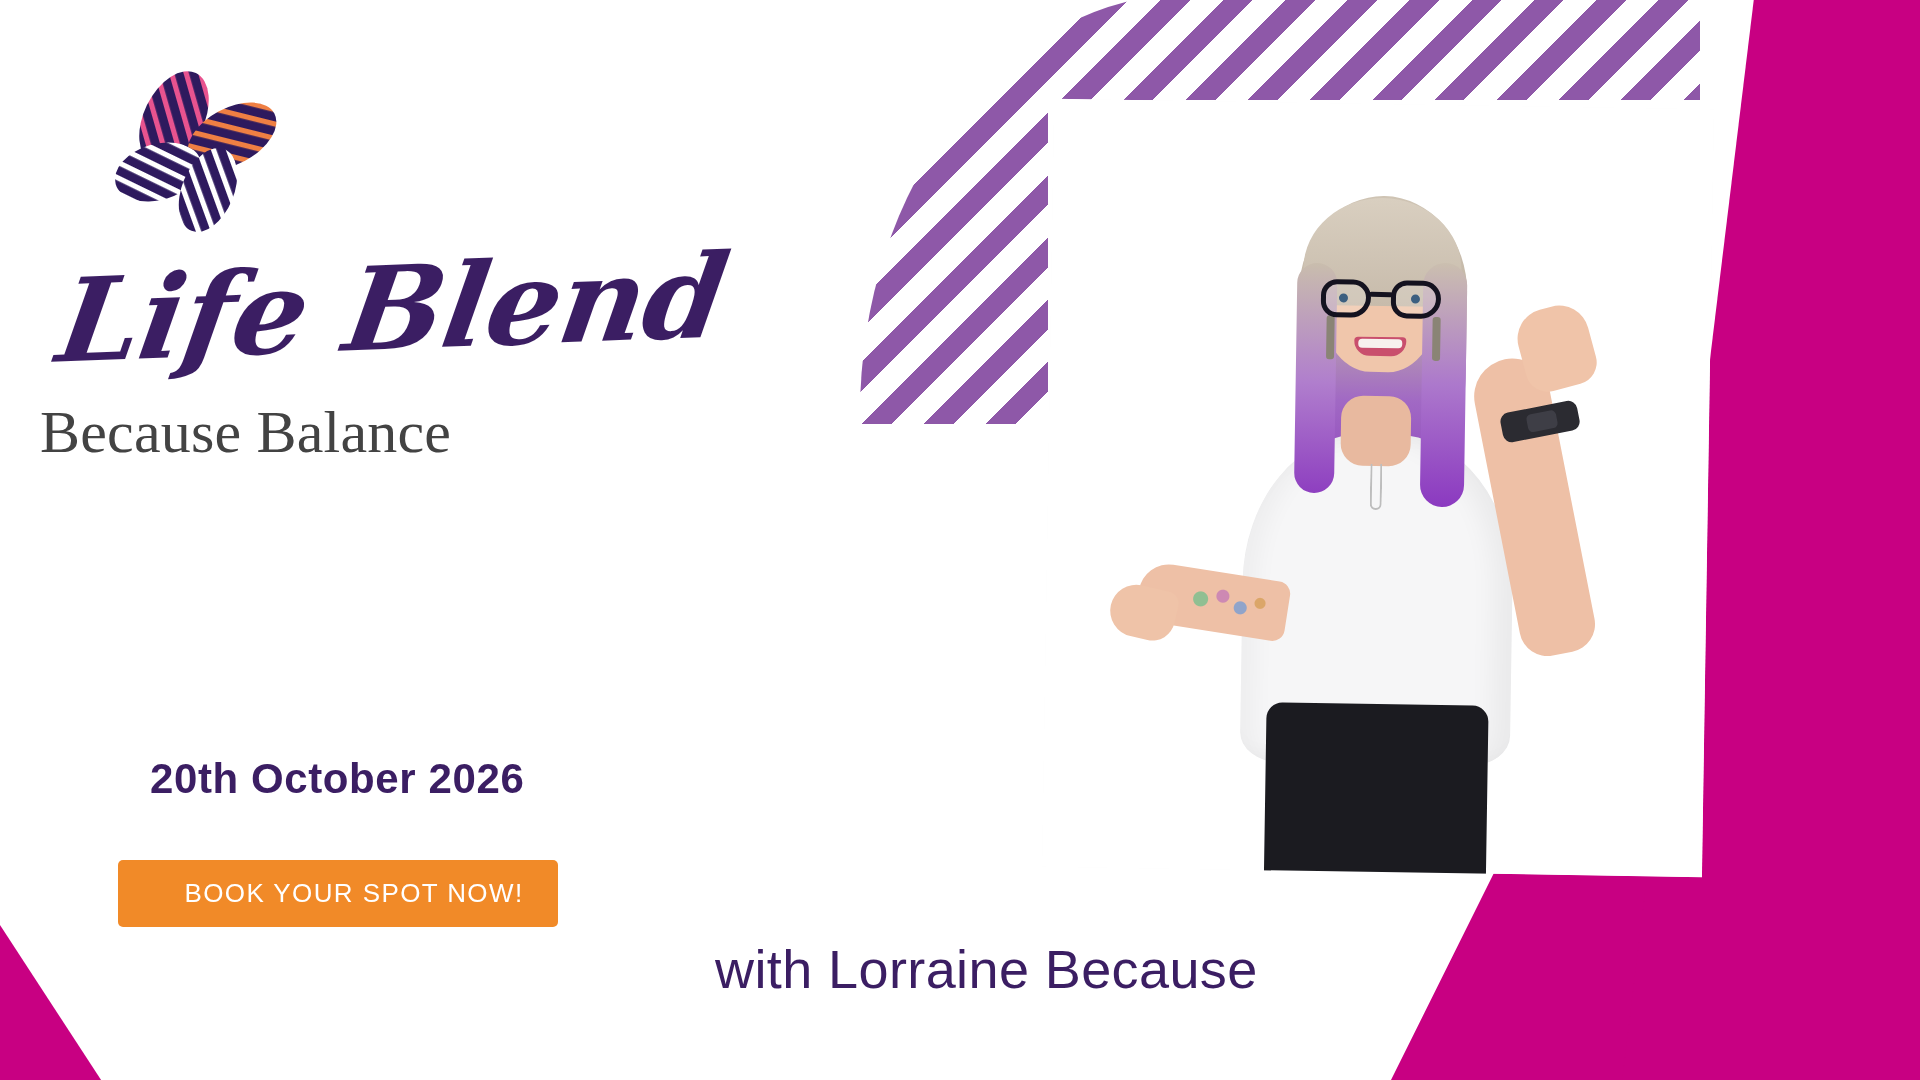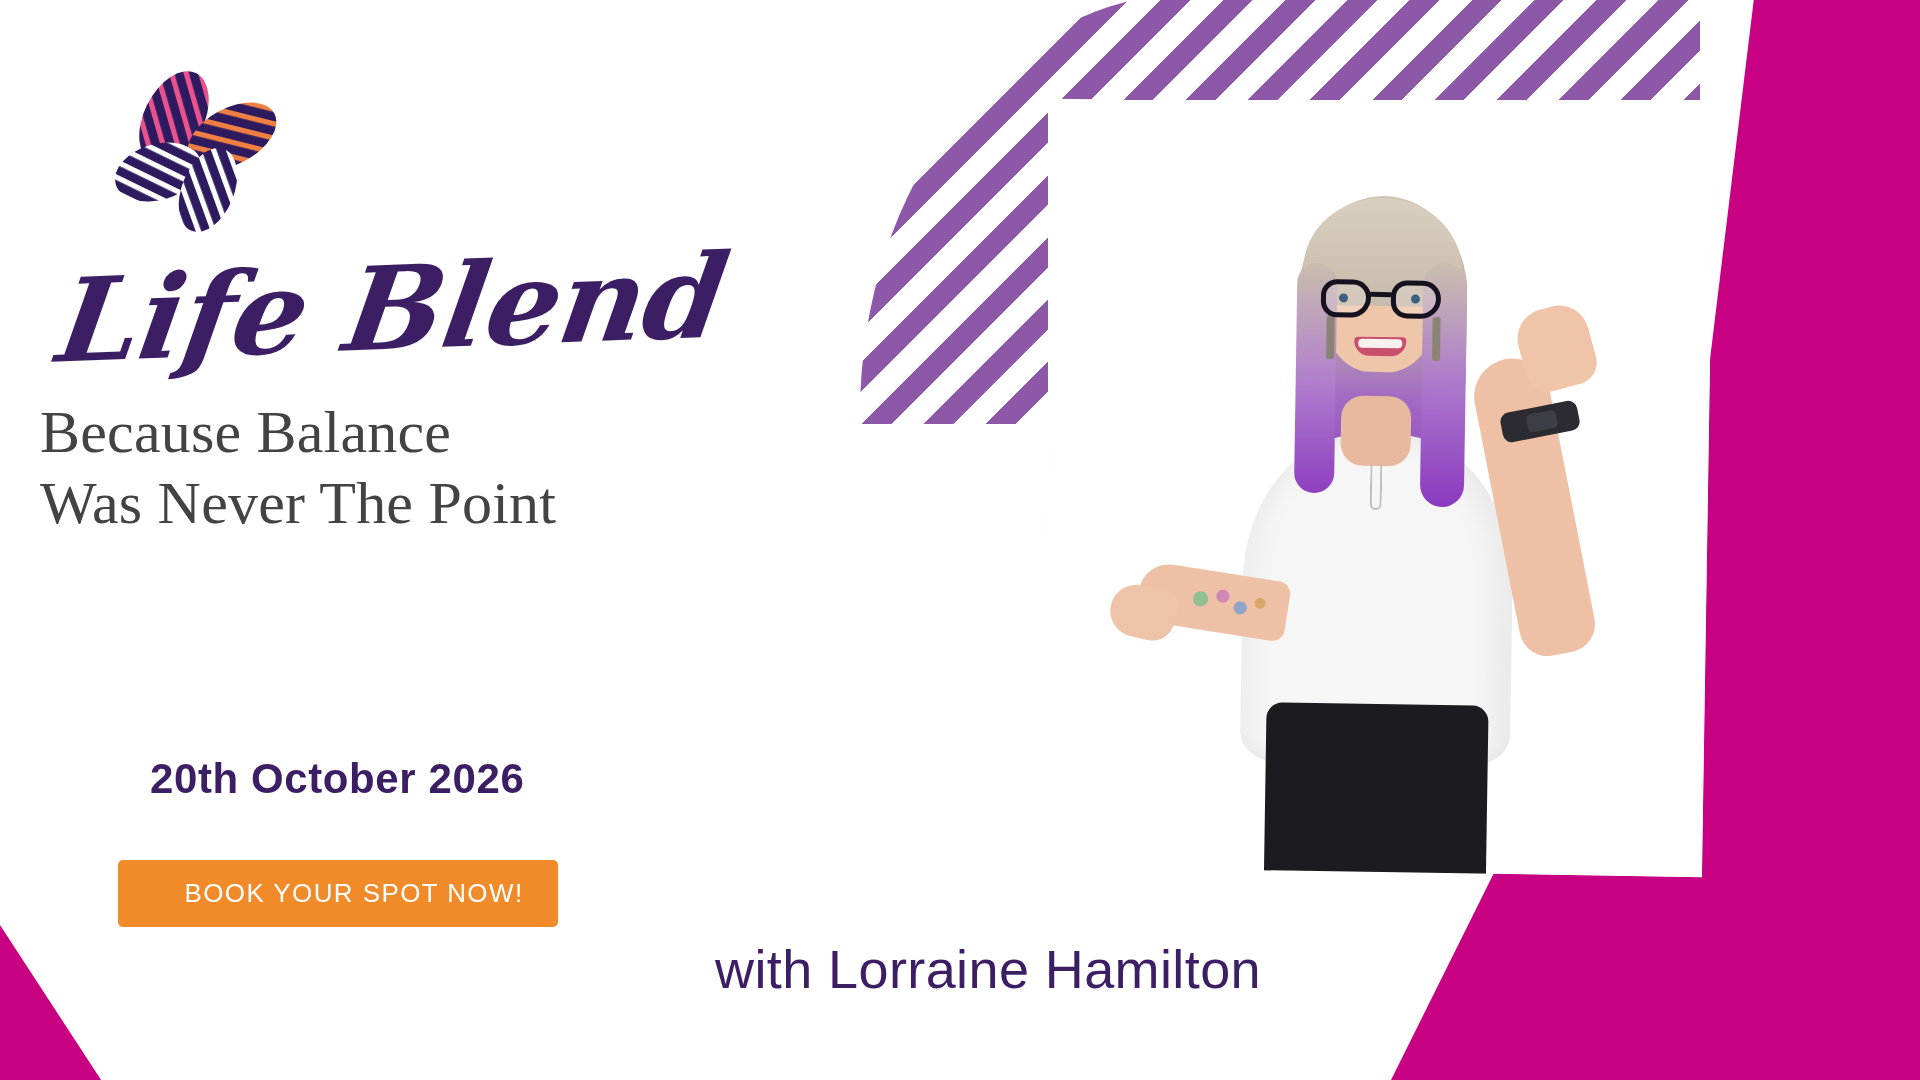--- a/index.html
+++ b/index.html
@@ -385,23 +385,22 @@
           <ellipse cx="62" cy="110" rx="28" ry="44" transform="rotate(74 62 110)" fill="url(#stripeWhiteA)"></ellipse>
           <ellipse cx="112" cy="128" rx="26" ry="44" transform="rotate(22 112 128)" fill="url(#stripeWhiteB)"></ellipse>
         </g>
       </svg>
     </div>
 
     <div class="wordmark">Life Blend</div>
 
     <div class="headline">
       <span class="line">Because Balance</span>
-      <span class="line">Was Never The Point</span>
     </div>
 
     <div class="event-date">20th October 2026</div>
 
     <button class="cta">BOOK YOUR SPOT NOW!</button>
   </div>
 
-  <div class="presenter">with Lorraine Hamilton</div>
+  <div class="presenter">with Lorraine Because</div>
 
 </div>
 
 </body></html>

